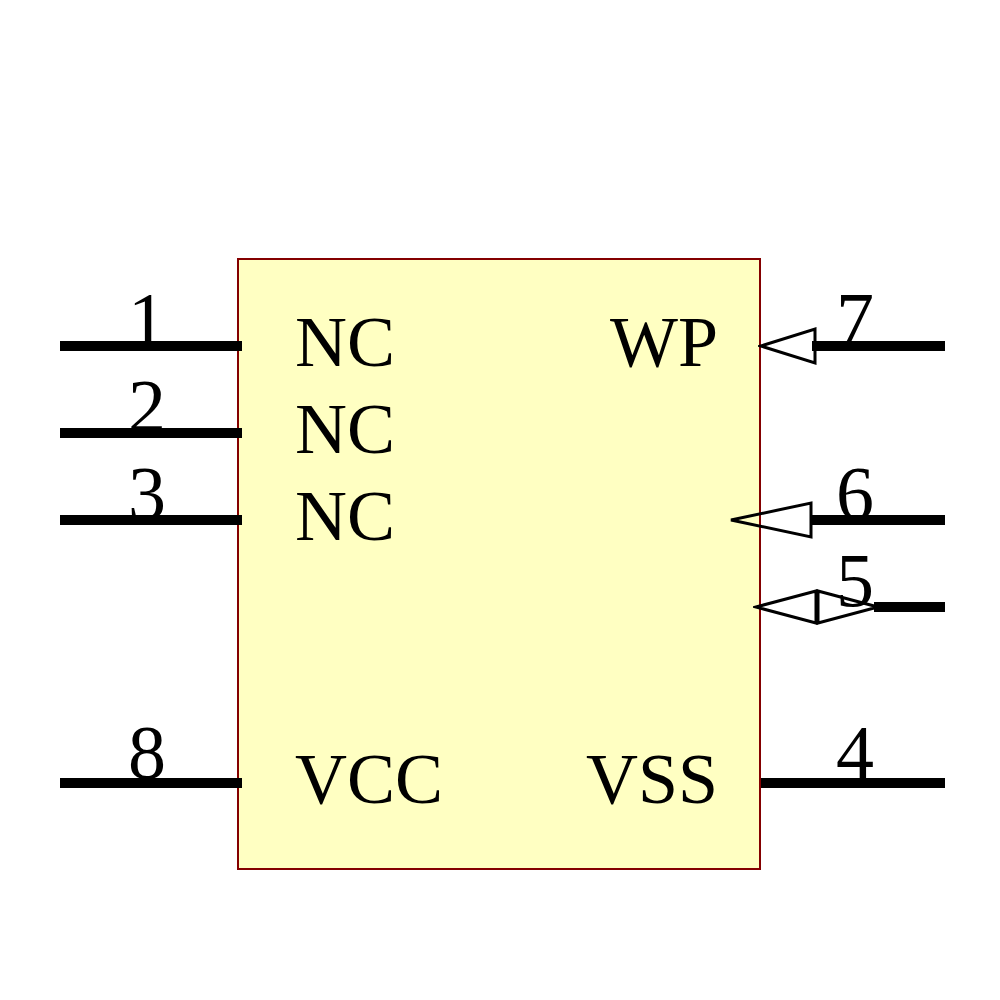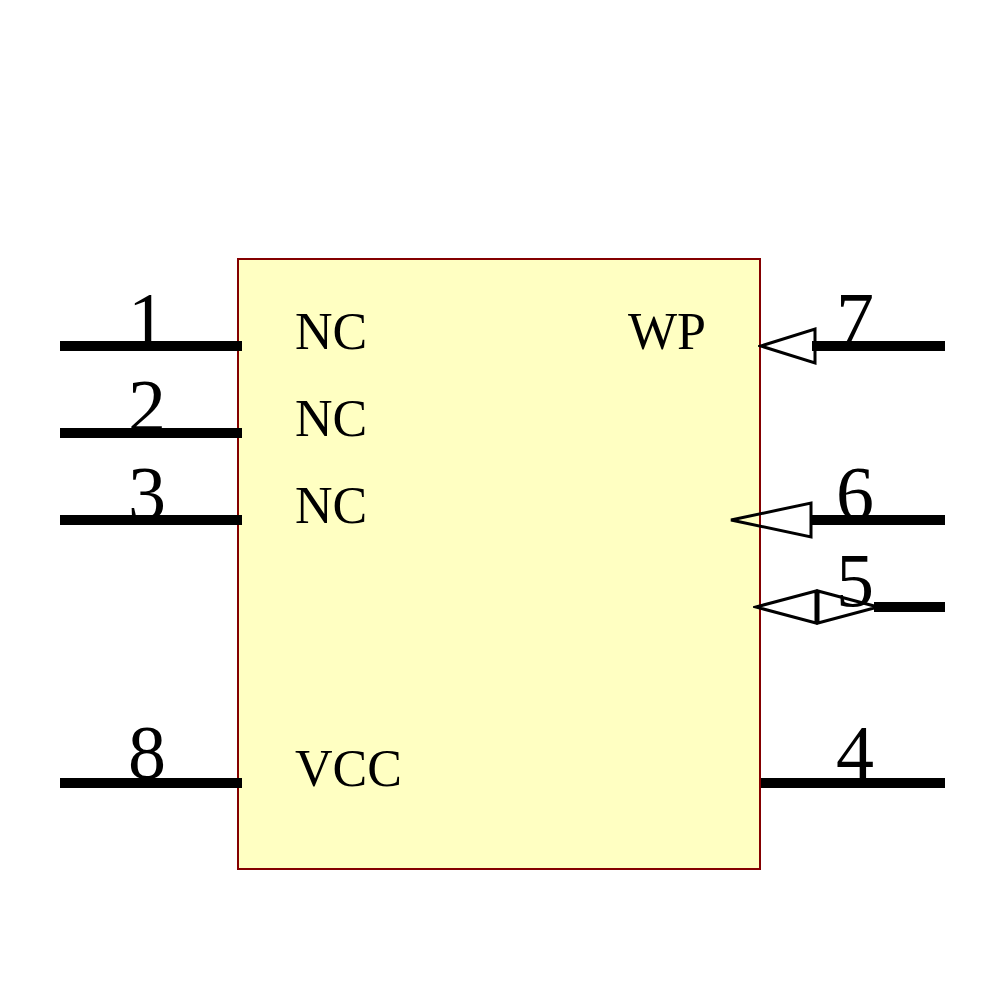--- a/index.html
+++ b/index.html
@@ -34,29 +34,29 @@
     position: absolute;
     width: 100px;
     font-size: 76px;
     line-height: 1;
     color: var(--pin, #000000);
     text-align: center;
     white-space: nowrap;
   }
   .pin-name {
     position: absolute;
-    font-size: 52px;
+    font-size: 72px;
     line-height: 1;
     color: var(--pin, #000000);
     white-space: nowrap;
   }
   .pin-name.right-side {
     text-align: right;
     width: 287px;
-    left: 419px;
+    left: 431px;
   }
   .arrow {
     position: absolute;
   }
   .arrow polygon {
     fill: none;
     stroke: var(--arrow-stroke, #000000);
     stroke-width: 3;
     stroke-linejoin: miter;
   }
@@ -99,14 +99,15 @@
 
   <div class="pin-line" style="left:874px; top:602px; width:71px;"></div>
   <div class="pin-number" style="left:805px; top:542px;">5</div>
   <svg class="arrow" style="left:753px; top:587px;" width="128" height="40" viewBox="0 0 128 40">
     <polygon points="3,20 63,4 63,36"></polygon>
     <polygon points="125,20 65,4 65,36"></polygon>
   </svg>
 
   <div class="pin-line" style="left:761px; top:778px; width:184px;"></div>
   <div class="pin-number" style="left:805px; top:714px;">4</div>
+  <div class="pin-name right-side" style="top:743px;">VSS</div>
 
 </div>
 
 </body></html>

